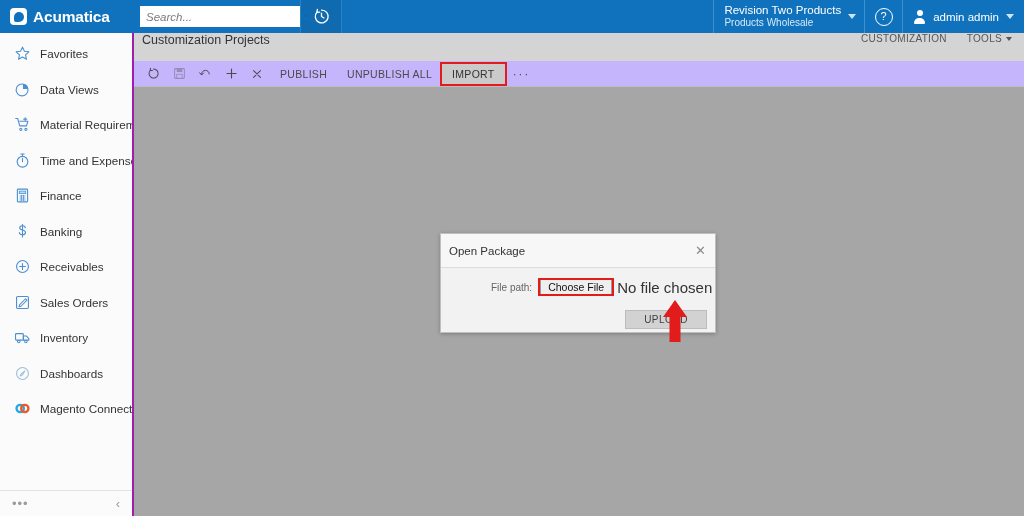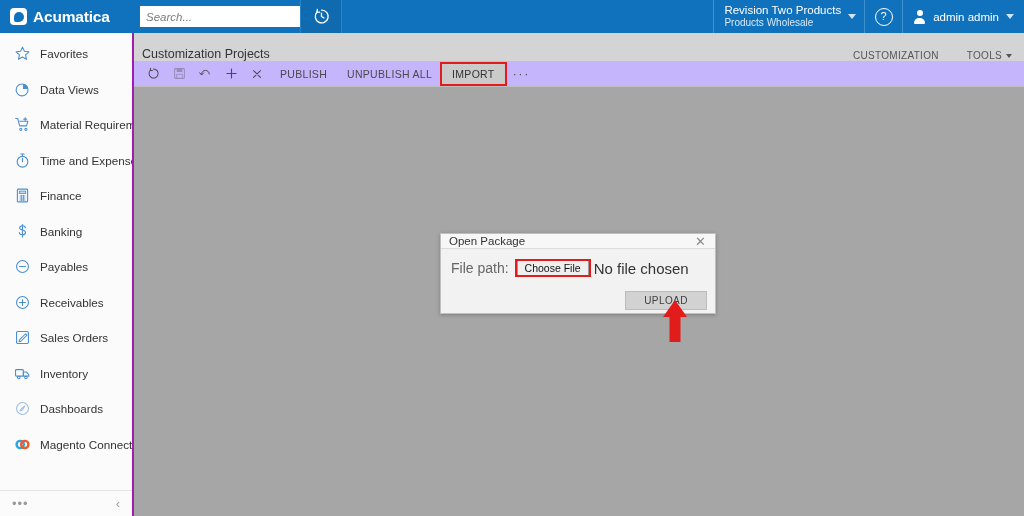--- a/index.html
+++ b/index.html
@@ -215,27 +215,27 @@
   .dots3 { font-size: 13px; letter-spacing: 1px; line-height: 1; color: #9a9a9a; }
   .collapse-ch { font-size: 13px; color: #9a9a9a; line-height: 1; }
 
   
   .page-header {
     position: absolute;
     left: 134px; top: 33px;
     width: 890px; height: 28px;
     background: #d4d4d4;
     display: flex;
-    align-items: flex-end;
+    align-items: flex-start;
     justify-content: space-between;
     padding: 0 12px 0 8px;
     box-sizing: border-box;
   }
   .page-title { font-size: 12.5px; color: #333; }
-  .ph-right { display: flex; align-items: center; gap: 28px; }
+  .ph-right { display: flex; align-items: center; gap: 20px; }
   .ph-link {
     font-size: 10px;
     color: #555;
     letter-spacing: 0.3px;
     cursor: pointer;
   }
   .ph-link .caret {
     display: inline-block;
     width: 0; height: 0;
     border-left: 3.5px solid transparent;
@@ -294,21 +294,21 @@
   .modal {
     position: absolute;
     left: 440px; top: 233px;
     width: 276px;
     background: #f2f2f2;
     border: 1px solid #bfbfbf;
     box-shadow: 0 1px 4px rgba(0,0,0,0.25);
     box-sizing: border-box;
   }
   .modal-head {
-    height: 15px;
+    height: 34px;
     background: #f7f7f7;
     border-bottom: 1px solid #dcdcdc;
     display: flex;
     align-items: center;
     justify-content: space-between;
     padding: 0 8px;
     box-sizing: border-box;
   }
   .modal-title { font-size: 11.5px; color: #333; }
   .modal-close {
@@ -317,21 +317,21 @@
   }
   .modal-body {
     height: 38px;
     display: flex;
     align-items: center;
     padding: 0 10px;
     box-sizing: border-box;
     gap: 8px;
     background: #f2f2f2;
   }
-  .field-label { font-size: 14px; color: #666; white-space: nowrap; }
+  .field-label { font-size: 10px; color: #666; white-space: nowrap; margin-left: 40px; }
   .filepicker { display: flex; align-items: center; gap: 5px; }
   .choose-file {
     font-size: 10.5px;
     color: #111;
     background: #efefef;
     border: 1px solid #9b9b9b;
     border-radius: 2px;
     padding: 2px 7px;
     line-height: 1.2;
     cursor: pointer;
@@ -477,29 +477,20 @@
       <div class="side-item">
         <span class="sic">
           <svg width="17" height="17" viewBox="0 0 20 20">
               <path d="M13.2 5.6c0-1.5-1.6-2.3-3.3-2.3S6.7 4 6.7 5.6s1.4 2.2 3.3 2.7 3.5 1.1 3.5 2.9-1.7 2.7-3.6 2.7-3.6-.9-3.6-2.6" fill="none" stroke="#4d8fd0" stroke-width="1.3" stroke-linecap="round"></path>
               <path d="M10 1.8v14.6" stroke="#4d8fd0" stroke-width="1.3" stroke-linecap="round"></path>
             </svg>
         </span>
         <span class="side-label">Banking</span>
       </div>
 
-      <div class="side-item">
-        <span class="sic">
-          <svg width="17" height="17" viewBox="0 0 20 20">
-              <circle cx="10" cy="10" r="7" fill="none" stroke="#4d8fd0" stroke-width="1.3"></circle>
-              <path d="M6.5 10h7" stroke="#4d8fd0" stroke-width="1.3" stroke-linecap="round"></path>
-            </svg>
-        </span>
-        <span class="side-label">Payables</span>
-      </div>
 
       <div class="side-item">
         <span class="sic">
           <svg width="17" height="17" viewBox="0 0 20 20">
               <circle cx="10" cy="10" r="7" fill="none" stroke="#4d8fd0" stroke-width="1.3"></circle>
               <path d="M6.5 10h7M10 6.5v7" stroke="#4d8fd0" stroke-width="1.3" stroke-linecap="round"></path>
             </svg>
         </span>
         <span class="side-label">Receivables</span>
       </div>

